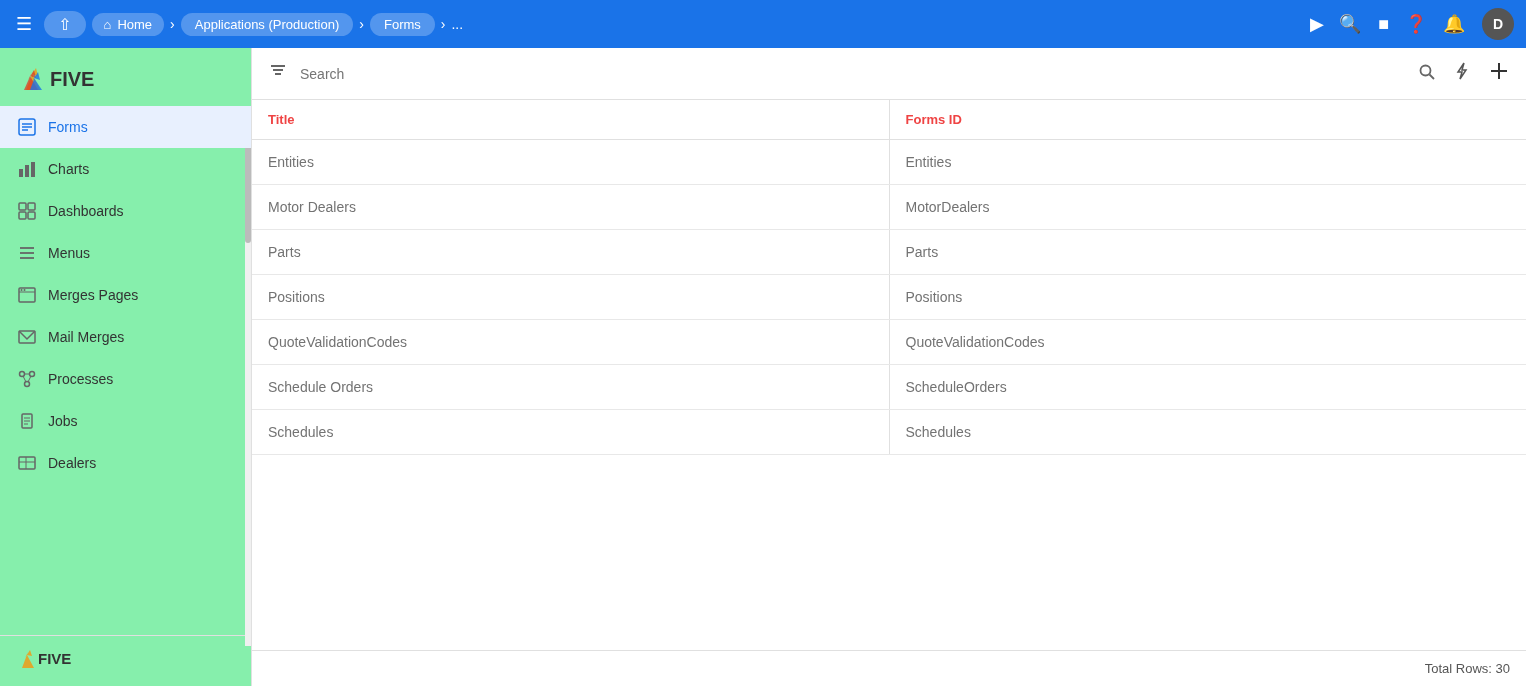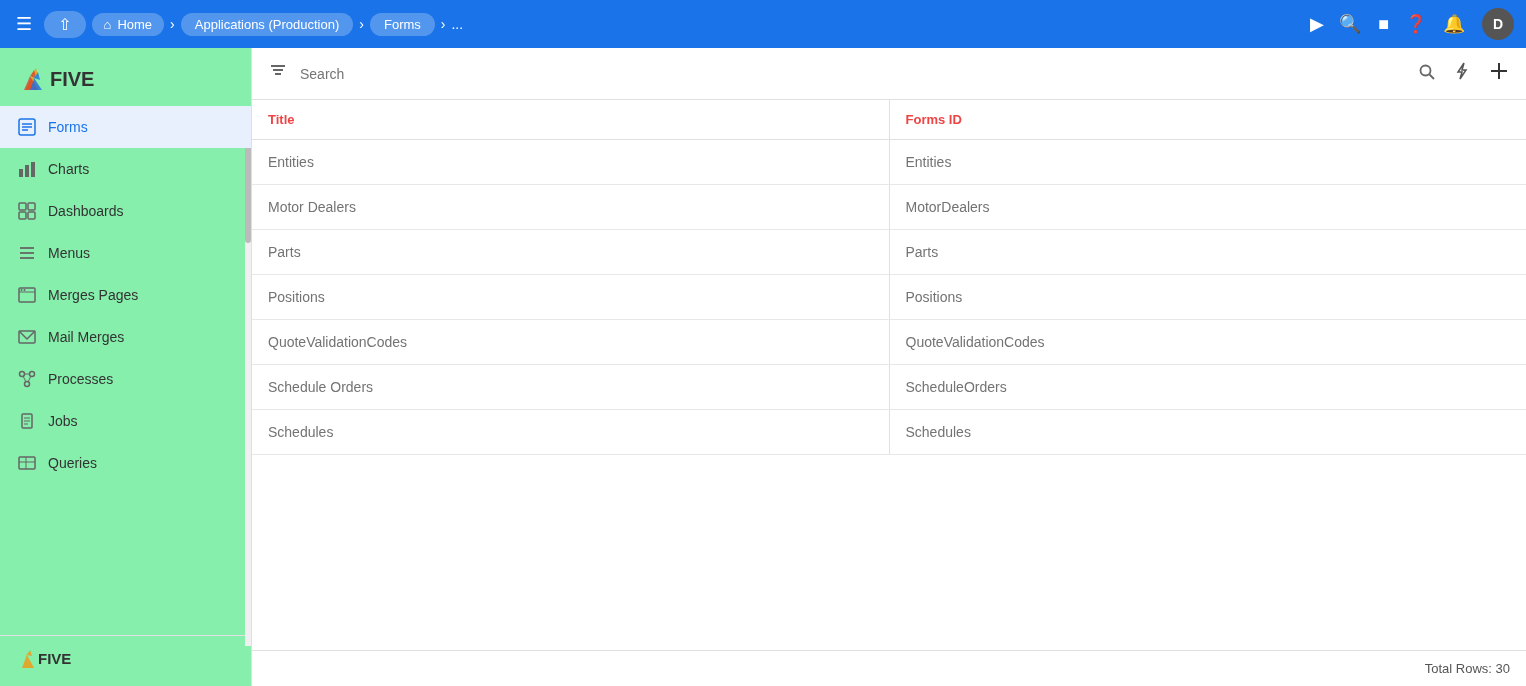--- a/index.html
+++ b/index.html
@@ -404,21 +404,21 @@
 
 
       <div class="sidebar-item">
         <span class="icon">
           <svg width="20" height="20" viewBox="0 0 20 20" fill="none">
             <rect x="2" y="4" width="16" height="12" rx="1" stroke="#666" stroke-width="1.5" fill="none"></rect>
             <line x1="2" y1="9" x2="18" y2="9" stroke="#666" stroke-width="1"></line>
             <line x1="9" y1="4" x2="9" y2="16" stroke="#666" stroke-width="1"></line>
           </svg>
         </span>
-        <span class="label">Queries</span>
+        <span class="label">Dealers</span>
       </div>
 
     </nav>
 
     <div class="sidebar-bottom">
       <svg width="70" height="26" viewBox="0 0 70 26">
         <polygon points="6,22 12,6 9,12 14,4 16,10 11,9 18,22" fill="#e8a020" opacity="0.9"></polygon>
         <text x="22" y="18" font-family="Arial" font-size="15" font-weight="bold" fill="#333">FIVE</text>
       </svg>
     </div>

